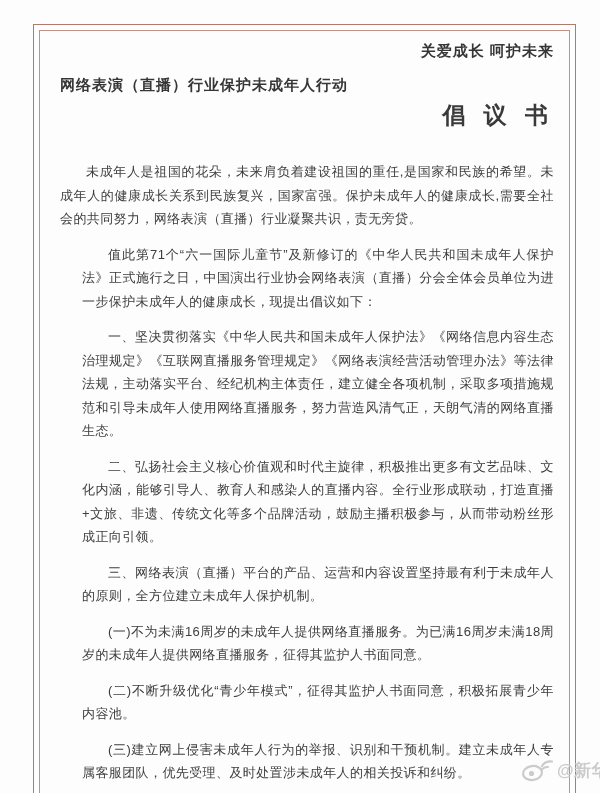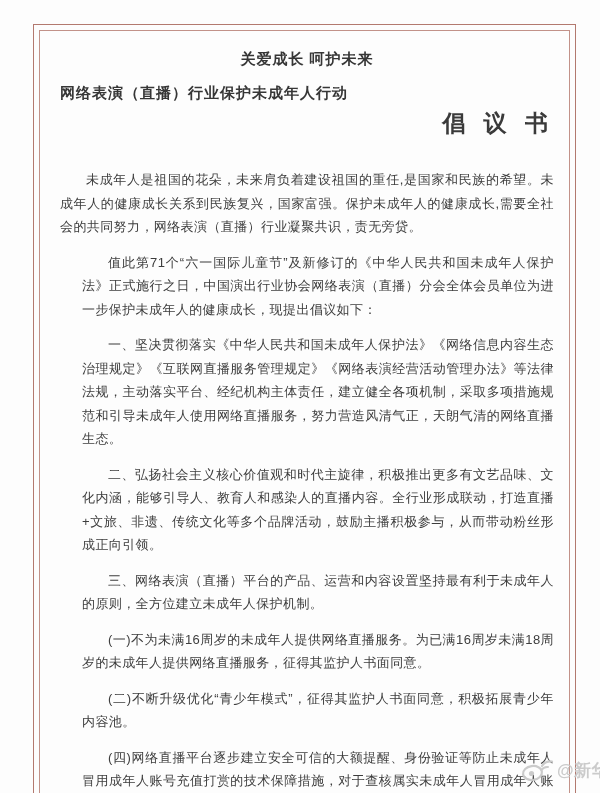--- a/index.html
+++ b/index.html
@@ -23,22 +23,22 @@
     border: 1px solid #c29289;
   }
   .doc-content {
     position: absolute;
     left: 40px; top: 31px;
     width: 528px;
     padding: 0 14px 0 20px;
     color: #3d3d3d;
   }
   .hline1 {
-    margin-top: 19px;
-    text-align: center;
+    margin-top: 11px;
+    text-align: right;
     font-size: 15px;
     font-weight: 700;
     letter-spacing: 1px;
     color: #363636;
   }
   .hline2 {
     margin-top: 15px;
     text-align: left;
     font-size: 15px;
     font-weight: 700;
@@ -96,20 +96,21 @@
   <div class="doc-title">倡 议 书</div>
 
   <div class="paragraphs">
     <p>未成年人是祖国的花朵，未来肩负着建设祖国的重任,是国家和民族的希望。未成年人的健康成长关系到民族复兴，国家富强。保护未成年人的健康成长,需要全社会的共同努力，网络表演（直播）行业凝聚共识，责无旁贷。</p>
     <p>值此第71个“六一国际儿童节”及新修订的《中华人民共和国未成年人保护法》正式施行之日，中国演出行业协会网络表演（直播）分会全体会员单位为进一步保护未成年人的健康成长，现提出倡议如下：</p>
     <p>一、坚决贯彻落实《中华人民共和国未成年人保护法》《网络信息内容生态治理规定》《互联网直播服务管理规定》《网络表演经营活动管理办法》等法律法规，主动落实平台、经纪机构主体责任，建立健全各项机制，采取多项措施规范和引导未成年人使用网络直播服务，努力营造风清气正，天朗气清的网络直播生态。</p>
     <p>二、弘扬社会主义核心价值观和时代主旋律，积极推出更多有文艺品味、文化内涵，能够引导人、教育人和感染人的直播内容。全行业形成联动，打造直播+文旅、非遗、传统文化等多个品牌活动，鼓励主播积极参与，从而带动粉丝形成正向引领。</p>
     <p>三、网络表演（直播）平台的产品、运营和内容设置坚持最有利于未成年人的原则，全方位建立未成年人保护机制。</p>
     <p>(一)不为未满16周岁的未成年人提供网络直播服务。为已满16周岁未满18周岁的未成年人提供网络直播服务，征得其监护人书面同意。</p>
     <p>(二)不断升级优化“青少年模式”，征得其监护人书面同意，积极拓展青少年内容池。</p>
+    <p>(三)建立网上侵害未成年人行为的举报、识别和干预机制。建立未成年人专属客服团队，优先受理、及时处置涉未成年人的相关投诉和纠纷。</p>
     <p>(四)网络直播平台逐步建立安全可信的大额提醒、身份验证等防止未成年人冒用成年人账号充值打赏的技术保障措施，对于查核属实未成年人冒用成年人账号打赏的，按规定优先办理退款。</p>
   </div>
 </div>
 
 <div class="watermark">
   <svg class="wm-icon" viewBox="0 0 34 26" xmlns="http://www.w3.org/2000/svg" aria-hidden="true">
     <ellipse cx="12.5" cy="16" rx="9.5" ry="7" fill="none" stroke="#c9c9c9" stroke-width="2.2" transform="rotate(-8 12.5 16)"></ellipse>
     <circle cx="11.5" cy="16.5" r="2.6" fill="#c9c9c9"></circle>
     <path d="M22 9 Q25.5 3.5 32 4.5" fill="none" stroke="#c9c9c9" stroke-width="2.2" stroke-linecap="round"></path>
     <path d="M21.5 13 Q23.8 9.5 28 10" fill="none" stroke="#c9c9c9" stroke-width="2" stroke-linecap="round"></path>

